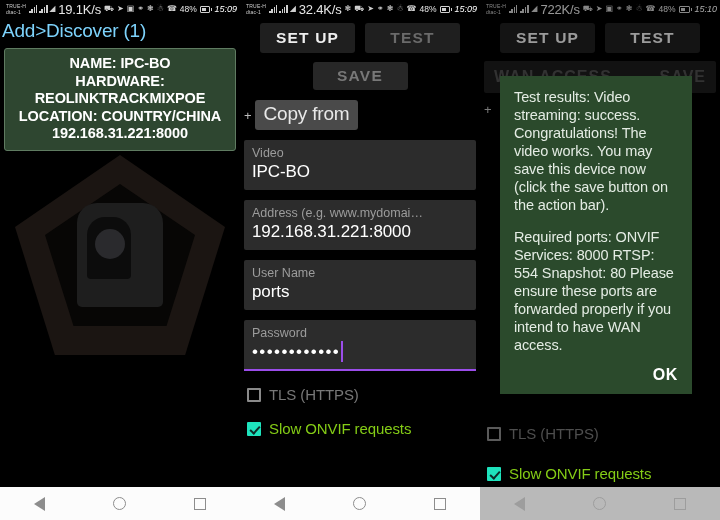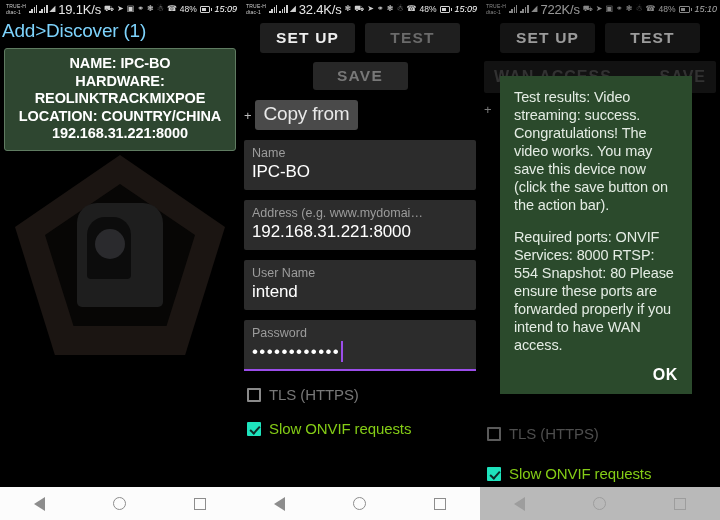--- a/index.html
+++ b/index.html
@@ -437,30 +437,30 @@
       <div class="savebtn">SAVE</div>
     </div>
 
     <div class="copyrow">
       <span class="plus">+</span>
       <span class="copybtn">Copy from</span>
     </div>
 
     <div class="form">
       <div class="field">
-        <div class="lbl">Name</div>
+        <div class="lbl">Video</div>
         <div class="val">IPC-BO</div>
       </div>
       <div class="field">
         <div class="lbl">Address (e.g. www.mydomai…</div>
         <div class="val">192.168.31.221:8000</div>
       </div>
       <div class="field">
         <div class="lbl">User Name</div>
-        <div class="val">intend</div>
+        <div class="val">ports</div>
       </div>
       <div class="field focused">
         <div class="lbl">Password</div>
         <div><span class="dots">••••••••••••</span><span class="caret"></span></div>
       </div>
     </div>
 
     <div class="cbrow">
       <span class="box"></span>
       <span class="cb-label dim">TLS (HTTPS)</span>

